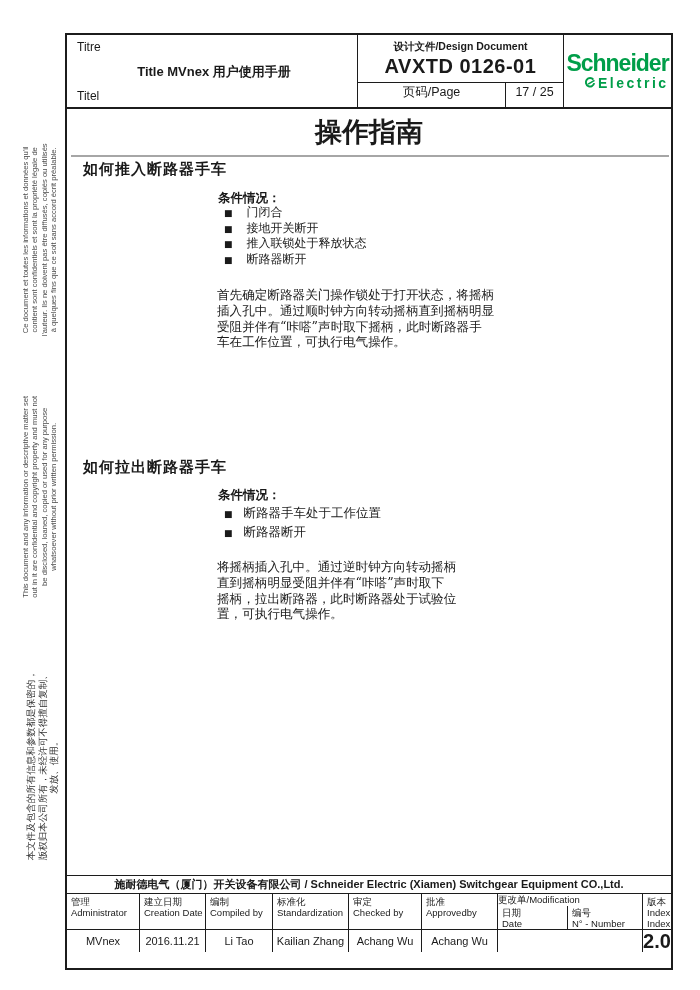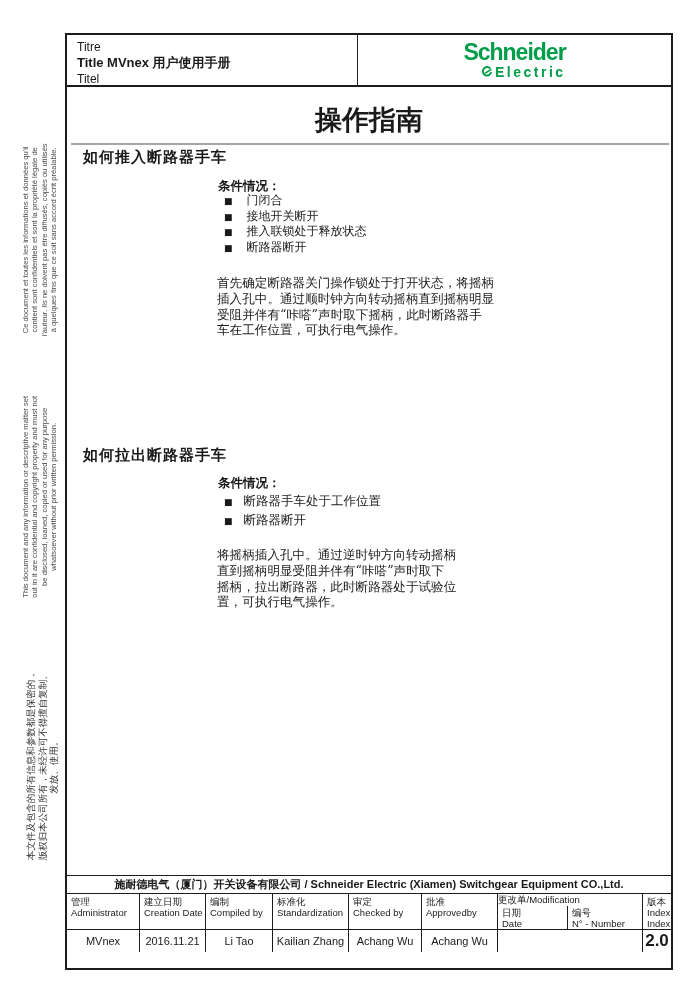--- a/index.html
+++ b/index.html
@@ -2,42 +2,42 @@
 <html><head>
 <meta charset="utf-8">
 <style>
   html,body{margin:0;padding:0;background:#fff;}
   .page{position:relative;width:700px;height:990px;background:#ffffff;overflow:hidden;
         font-family:"Liberation Sans",sans-serif;color:#1a1a1a;}
   
   .frame{position:absolute;left:65px;top:33px;width:608px;height:937px;
          border:2px solid #1c1c1c;box-sizing:border-box;}
   
-  .hdr{display:flex;height:52px;border-bottom:2px solid #1c1c1c;box-sizing:border-box;}
+  .hdr{display:flex;height:74px;border-bottom:2px solid #1c1c1c;box-sizing:border-box;}
   .hdr-left{width:291px;border-right:1.5px solid #1c1c1c;box-sizing:border-box;
             display:flex;flex-direction:column;justify-content:space-between;
             padding:5px 6px 4px 10px;}
   .hdr-left .l1,.hdr-left .l3{font-size:12px;}
-  .hdr-left .l2{font-size:13px;font-weight:bold;}
+  .hdr-left .l2{font-size:13px;font-weight:bold;text-align:center;}
   .hdr-mid{width:206px;border-right:1.5px solid #1c1c1c;box-sizing:border-box;
            display:flex;flex-direction:column;}
   .hdr-mid-top{height:47px;text-align:center;}
   .doc-type{font-size:10.5px;font-weight:bold;padding-top:5px;}
   .doc-number{font-size:20px;font-weight:bold;letter-spacing:.5px;margin-top:1px;}
   .hdr-mid-bottom{flex:1;display:flex;border-top:1.5px solid #1c1c1c;box-sizing:border-box;}
   .page-label{width:148px;border-right:1.5px solid #1c1c1c;box-sizing:border-box;
               text-align:center;font-size:12.5px;line-height:19px;}
   .page-value{flex:1;text-align:center;font-size:12.5px;line-height:19px;}
   .hdr-logo{flex:1;display:flex;align-items:center;justify-content:center;}
   .logo{color:#009E49;text-align:right;line-height:1;}
   .logo-brand{font-size:23px;font-weight:bold;letter-spacing:-1px;}
   .logo-sub{display:flex;align-items:center;justify-content:flex-end;gap:2px;
             font-size:14px;font-weight:bold;letter-spacing:2.5px;margin-top:1px;}
   
-  .abs{position:absolute;}
+  .abs{position:absolute;margin-top:12px;}
   .main-title{left:0;right:0;top:67px;text-align:center;font-size:27px;font-weight:bold;}
   .divider{left:4px;top:108px;width:598px;height:2px;background:#a6a6a6;}
   .sec-heading{left:16px;font-size:15px;font-weight:bold;letter-spacing:1px;}
   .h1{top:113px;} .h2{top:411px;}
   .cond-label{left:151px;font-size:12.5px;font-weight:bold;}
   .cl1{top:143px;} .cl2{top:440px;}
   .cond-list{left:157px;}
   .list1{top:158px;} .list2{top:457px;}
   .cond-row{display:flex;align-items:baseline;font-family:"DejaVu Serif","Liberation Serif",serif;
             font-size:12px;}
@@ -66,21 +66,21 @@
             display:flex;flex-direction:column;}
   .mod-label{font-size:9.5px;line-height:12px;}
   .mod-sub{flex:1;display:flex;}
   .mod-sub-date{width:69px;font-size:9.5px;line-height:11px;padding:1px 0 0 4px;
                 white-space:pre-line;box-sizing:border-box;}
   .mod-sub-num{flex:1;border-left:1px solid #1c1c1c;font-size:9.5px;line-height:11px;
                padding:1px 0 0 4px;white-space:pre-line;box-sizing:border-box;}
   .mod-vals{flex:1;display:flex;}
   .mod-val-date{width:69px;box-sizing:border-box;}
   .mod-val-num{flex:1;border-left:1px solid #1c1c1c;box-sizing:border-box;}
-  .index-val{font-size:17px;font-weight:bold;}
+  .index-val{font-size:20px;font-weight:bold;}
   
   .side-note{position:absolute;transform:rotate(-90deg);text-align:center;color:#4a4a4a;
              white-space:pre-line;}
   .sn-fr{width:216px;left:-68px;top:221px;font-size:7.6px;line-height:9.4px;}
   .sn-en{width:232px;left:-76px;top:478px;font-size:7.6px;line-height:9.4px;}
   .sn-cn{width:226px;left:-71px;top:748px;font-size:9.5px;line-height:11.5px;
          font-family:"DejaVu Serif","Liberation Serif",serif;color:#333;}
 </style>
 </head>
 <body>
@@ -99,20 +99,30 @@
 版权归本公司所有，未经许可不得擅自复制、
 发放、使用。</div>
 
   <div class="frame">
 
     <div class="hdr">
       <div class="hdr-left">
         <div class="l1">Titre</div>
         <div class="l2">Title MVnex 用户使用手册</div>
         <div class="l3">Titel</div>
+      </div>
+      <div class="hdr-mid">
+        <div class="hdr-mid-top">
+          <div class="doc-type">设计文件/Design Document</div>
+          <div class="doc-number">AVXTD 0126-01</div>
+        </div>
+        <div class="hdr-mid-bottom">
+          <div class="page-label">页码/Page</div>
+          <div class="page-value">17 / 25</div>
+        </div>
       </div>
       <div class="hdr-logo">
         <div class="logo">
           <div class="logo-brand">Schneider</div>
           <div class="logo-sub">
             <svg width="12" height="12" viewBox="0 0 16 16">
               <path d="M12.5 3.5 A5.6 5.6 0 1 0 13.6 8.2" fill="none" stroke="#009E49" stroke-width="2.6"></path>
               <path d="M5.5 9.5 L14 4.5" stroke="#009E49" stroke-width="2.2"></path>
             </svg>
             <span>Electric</span>

